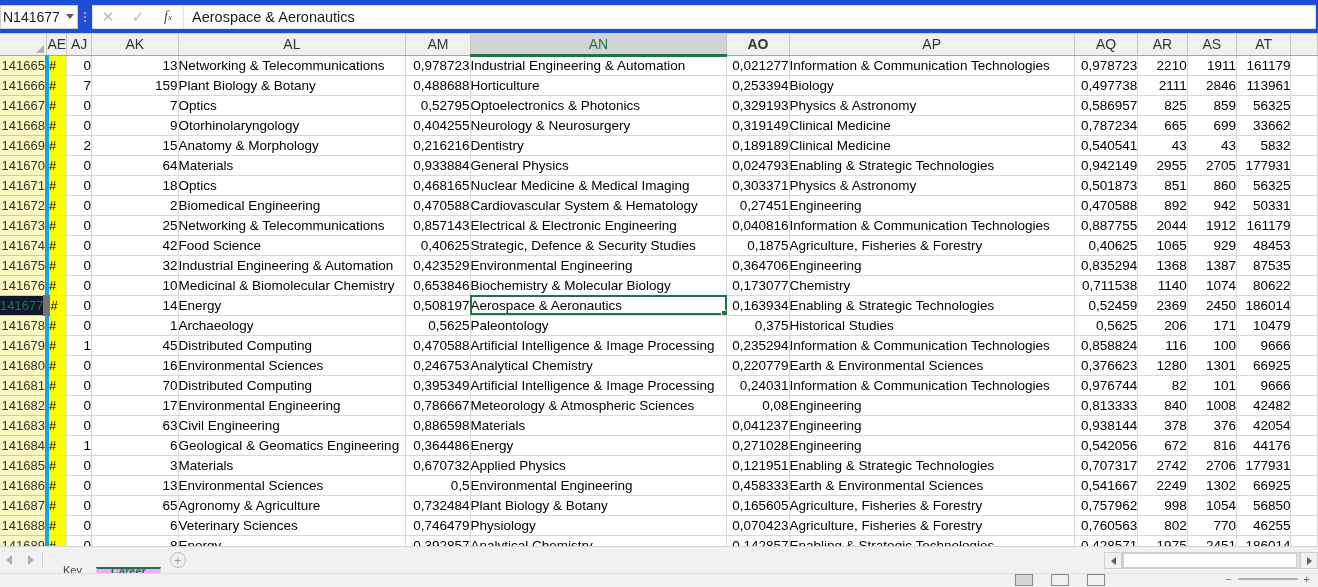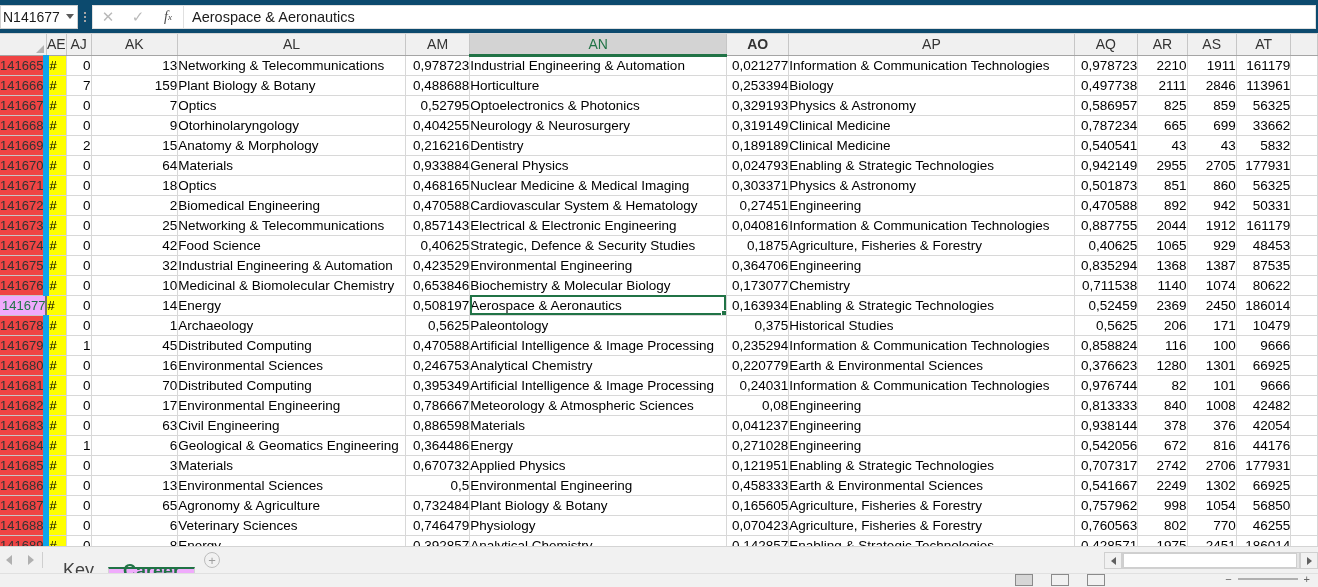--- a/index.html
+++ b/index.html
@@ -5,21 +5,21 @@
   * { box-sizing: border-box; margin: 0; padding: 0; }
   html, body {
     width: 1318px; height: 587px;
     font-family: "Liberation Sans", sans-serif;
     background: #ffffff;
     overflow: hidden;
   }
   
   .formula-bar {
     height: 34px; width: 1318px;
-    background: #0c4a6e;
+    background: #1d4ed8;
     display: flex; align-items: center;
     border-bottom: 1px solid #d4d4d4;
   }
   .name-box {
     width: 78px; height: 24px; margin-left: 0px;
     background: #ffffff; border: 1px solid #d0d0d0;
     display: flex; align-items: center; justify-content: space-between;
     padding: 0 3px 0 2px;
     font-size: 14px; color: #1a1a1a;
   }
@@ -73,30 +73,30 @@
     width: 15px; background:#f0f0f0;
     border-right:1px solid #c6c6c6; border-bottom:1px solid #a5a5a5;
     position: relative;
   }
   .corner .tri {
     position:absolute; right:2px; bottom:2px;
     width:0;height:0;border-left:8px solid transparent;border-bottom:8px solid #b1b1b1;
   }
   .rowhdr {
     width: 34px; height: 20px;
-    background: #ef4444;
-    border-right: 6px solid #0ea5e9;
+    background: #fef9c3;
+    border-right: 4px solid #0ea5e9;
     border-bottom: 1px solid #c6c6c6;
     font-size: 13px; color: #333;
     text-align: right; padding-right: 3px;
     vertical-align: middle;
     overflow: hidden; white-space: nowrap;
     direction: rtl;
   }
-  .rowhdr.sel { background:#f0abfc; color:#217346; border-right:2px solid #737373; }
+  .rowhdr.sel { background:#0f172a; color:#217346; border-right:7px solid #737373; }
   td.cell {
     height: 20px;
     border-right: 1px solid #d8d8d8;
     border-bottom: 1px solid #d8d8d8;
     font-size: 13.5px; color: #000;
     vertical-align: middle;
     overflow: hidden; white-space: nowrap;
     padding: 0 2px;
   }
   td.num { text-align: right; padding-right: 4px; }
@@ -122,21 +122,21 @@
     border-top: 1px solid #d4d4d4;
     position: relative;
   }
   .navarrows { display:flex; align-items:center; padding: 0 6px; gap:16px; }
   .navarrows .ar { width:0;height:0; }
   .ar.left { border-top:5px solid transparent;border-bottom:5px solid transparent;border-right:6px solid #b0b0b0; }
   .ar.right { border-top:5px solid transparent;border-bottom:5px solid transparent;border-left:6px solid #b0b0b0; }
   .tabsep { width:1px; background:#cfcfcf; margin: 5px 6px 5px 2px; }
   .stab {
     display:flex; align-items:center; padding: 0 14px;
-    font-size: 18px; color: #444; margin-top: 20px;
+    font-size: 11px; color: #444; margin-top: 20px;
   }
   .stab.active {
     background:#f0abfc; color:#217346; font-weight:bold;
     border-top: 2px solid #217346;
     border-left:1px solid #d4d4d4; border-right:1px solid #d4d4d4;
   }
   .addsheet {
     display:flex;align-items:center;justify-content:center;
     width:34px; color:#9d9d9d; font-size:16px;
   }

